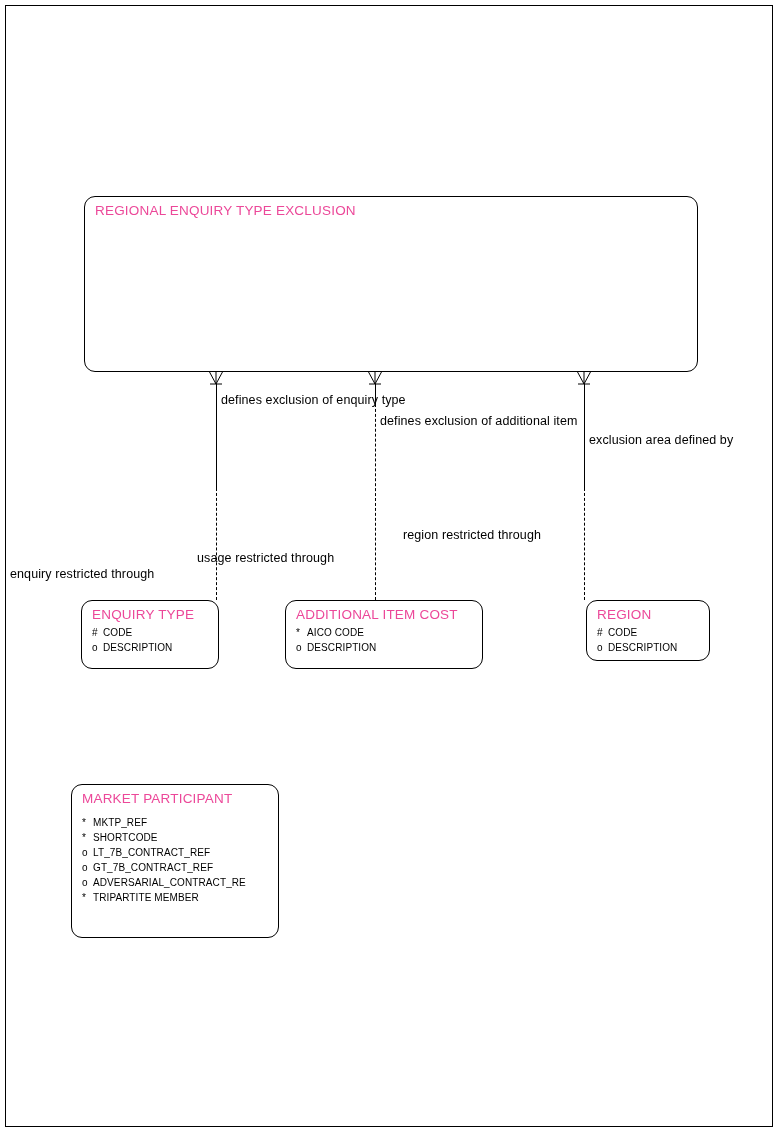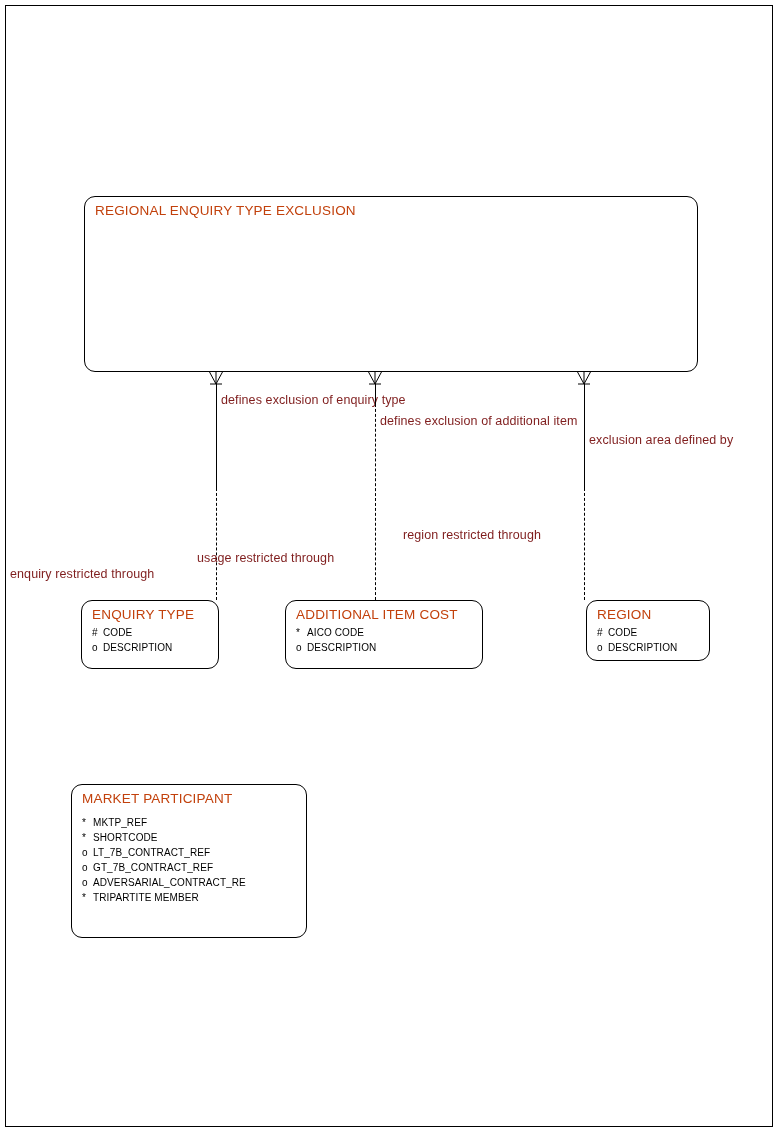--- a/index.html
+++ b/index.html
@@ -34,21 +34,21 @@
     border-radius: 11px;
     background: #ffffff;
     overflow: hidden;
   }
   .entity-title {
     position: absolute;
     left: 10px;
     top: 6px;
     font-size: 13.5px;
     line-height: 16px;
-    color: #c2410c;
+    color: #ec4899;
     white-space: nowrap;
     letter-spacing: 0.2px;
   }
   .attr-list {
     position: absolute;
     left: 10px;
     top: 24px;
     width: 400px;
   }
   .attr {
@@ -75,21 +75,21 @@
   }
   .crowfoot {
     position: absolute;
     width: 18px;
     height: 16px;
   }
   .rel-label {
     position: absolute;
     font-size: 12.5px;
     line-height: 15px;
-    color: #7f1d1d;
+    color: #000000;
     white-space: nowrap;
     letter-spacing: 0.1px;
   }
 </style>
 </head>
 <body>
 
 <div id="page">
   <div id="page-border"></div>
 
@@ -159,21 +159,21 @@
     <div class="attr-list">
       <div class="attr">
         <span class="marker">#</span><span>CODE</span>
       </div>
       <div class="attr">
         <span class="marker">o</span><span>DESCRIPTION</span>
       </div>
     </div>
   </div>
 
-  <div class="entity" style="left:71px; top:784px; width:236px; height:154px;">
+  <div class="entity" style="left:71px; top:784px; width:208px; height:154px;">
     <div class="entity-title">MARKET PARTICIPANT</div>
     <div class="attr-list" style="top:30px;">
       <div class="attr">
         <span class="marker">*</span><span>MKTP_REF</span>
       </div>
       <div class="attr">
         <span class="marker">*</span><span>SHORTCODE</span>
       </div>
       <div class="attr">
         <span class="marker">o</span><span>LT_7B_CONTRACT_REF</span>

